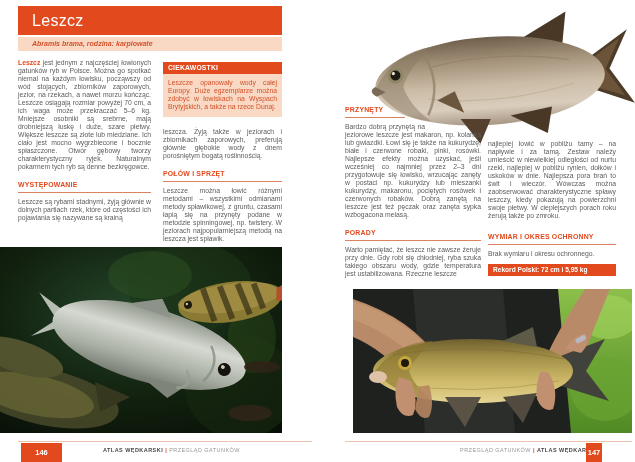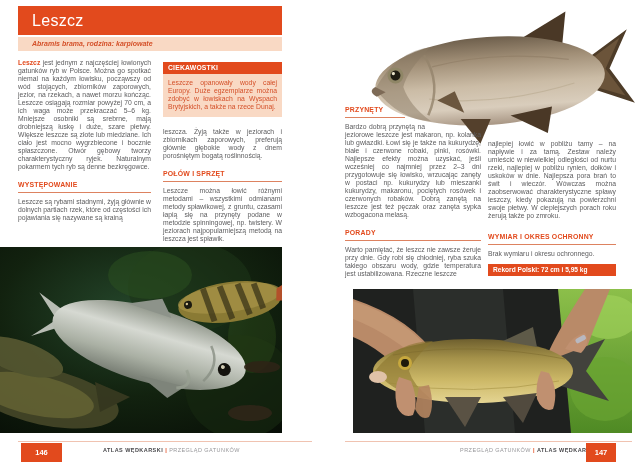--- a/index.html
+++ b/index.html
@@ -45,21 +45,21 @@
   .photo-cutout{left:338px;top:5px;}
   .photo-angler{left:353px;top:289px;}
 
   
   .foot-line{height:1px;background:#f0c3b1;top:441px;}
   .foot-line-left{left:18px;width:294px;}
   .foot-line-right{left:345px;width:287px;}
   .pagenum{top:443px;height:19px;background:#e24a1d;color:#ffffff;font-size:7.5px;font-weight:700;
            display:flex;align-items:center;justify-content:center;}
   .pagenum-left{left:4px;width:41px;margin-left:17px;}
-  .pagenum-right{left:586px;width:30px;}
+  .pagenum-right{left:586px;width:16px;}
   .foot-text{top:447px;font-size:5.5px;letter-spacing:.45px;white-space:nowrap;}
   .foot-text-left{left:103px;}
   .foot-text-right{right:38px;text-align:right;}
   .f-bold{color:#47474a;font-weight:700;}
   .f-sep{color:#e24a1d;font-weight:700;padding:0 2px;}
   .f-gray{color:#97979a;}
 </style>
 </head>
 <body>
 

